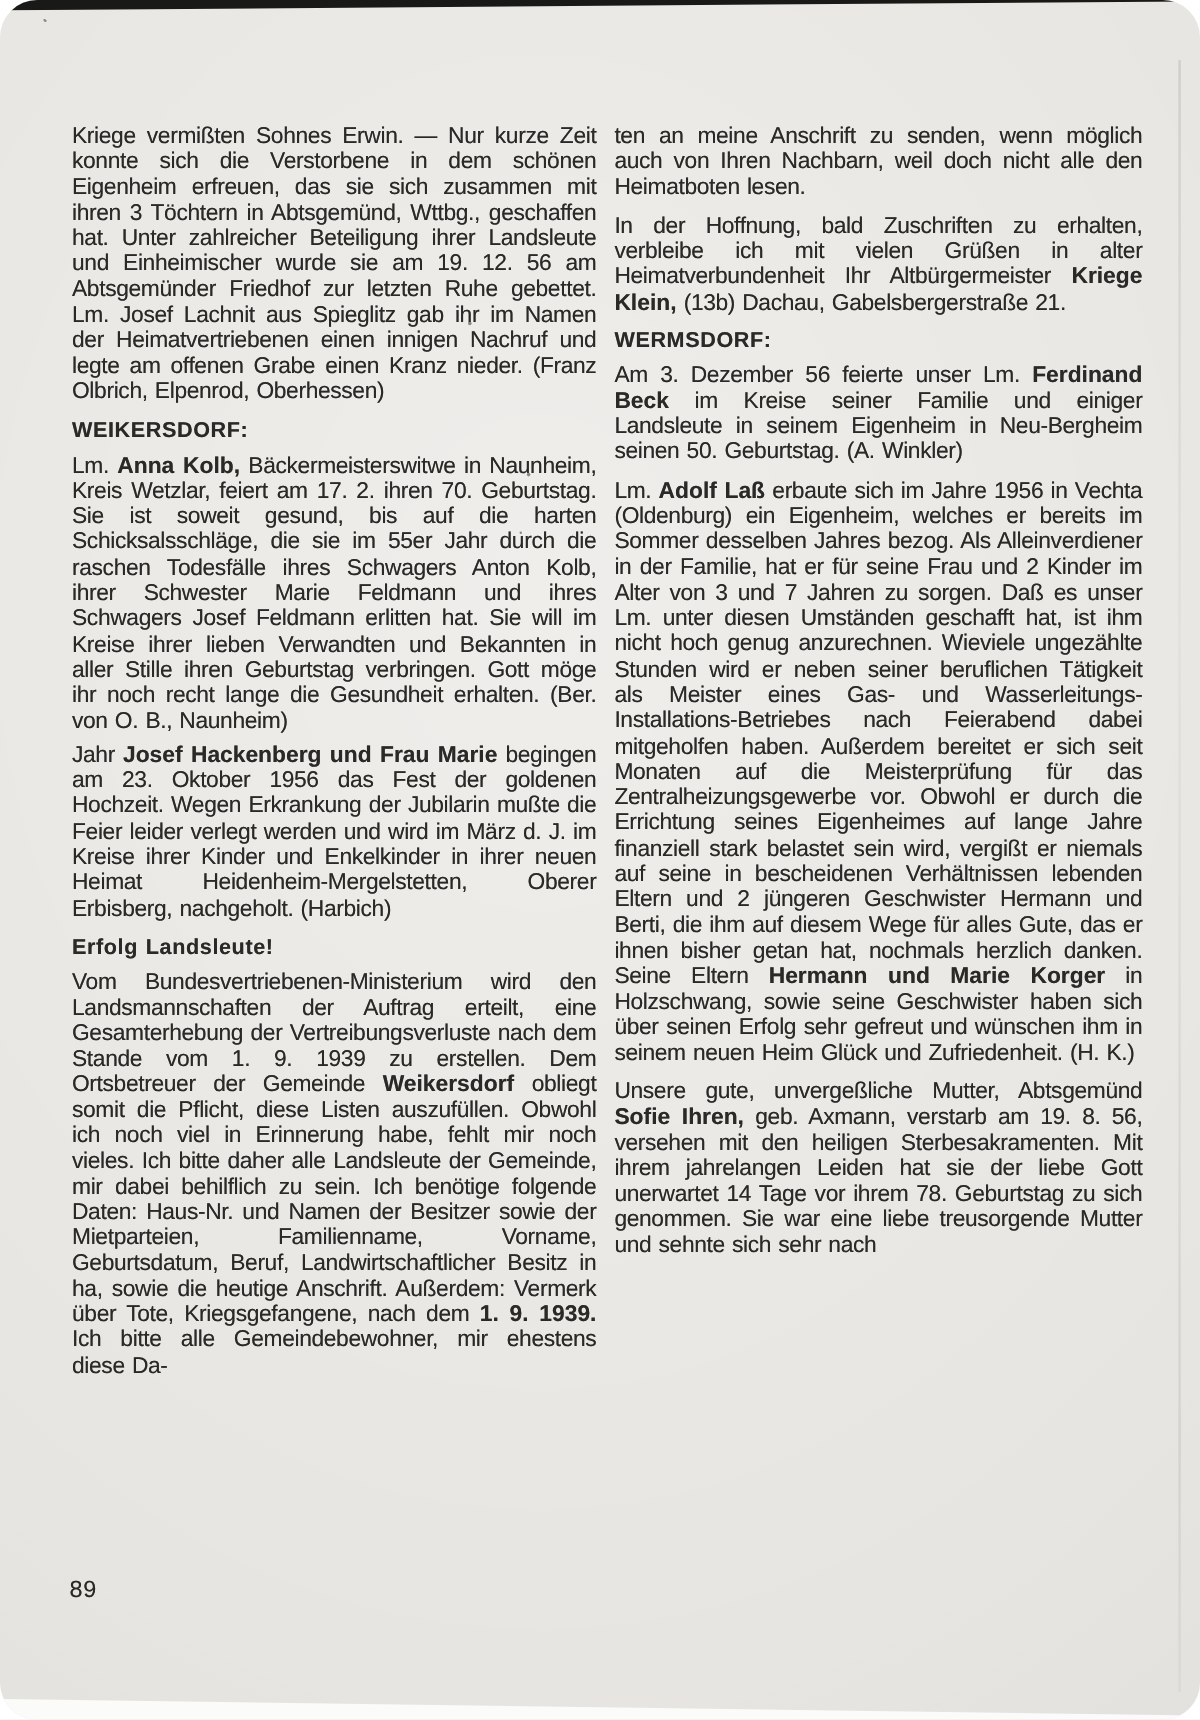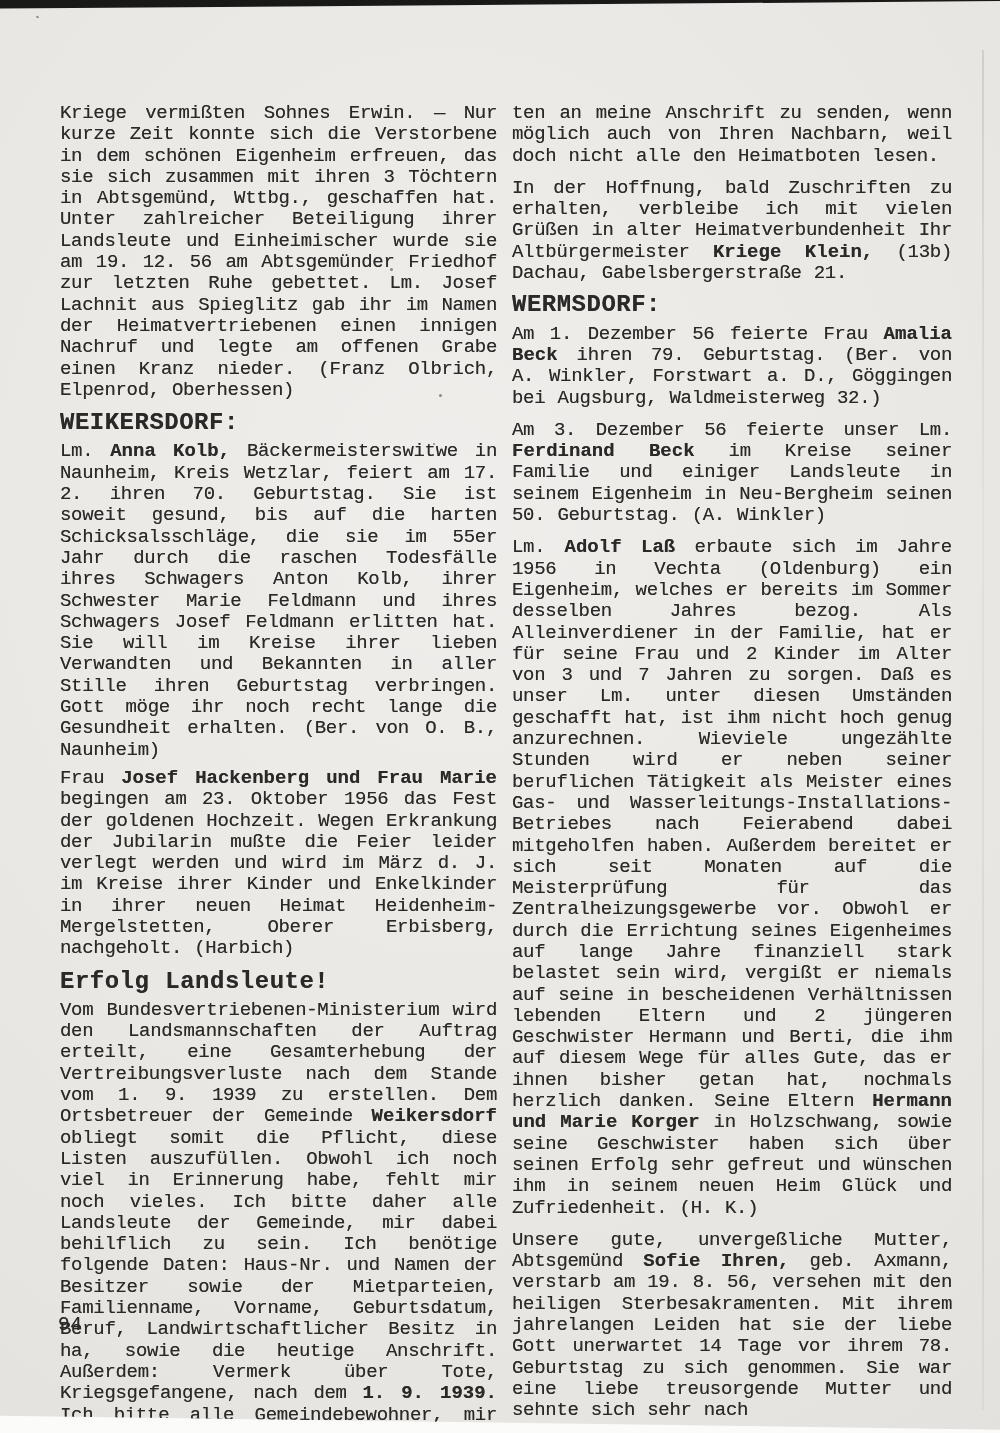--- a/index.html
+++ b/index.html
@@ -4,39 +4,40 @@
 <style>
   html, body { margin: 0; padding: 0; }
   .page {
     position: relative;
     width: 1000px;
     height: 1433px;
     overflow: hidden;
     background:
       radial-gradient(135% 115% at 45% 35%, rgba(255,255,255,0.35) 0%, rgba(255,255,255,0.0) 55%, rgba(0,0,0,0.05) 100%),
       #e7e5e1;
-    font-family: Liberation Mono, monospace;
+    font-family: Liberation Sans, sans-serif;
     color: #2b2927;
+    border-radius: 31px;
   }
   .col {
     position: absolute;
     top: 103px;
     text-align: justify;
     font-size: 19px;
     line-height: 21.3px;
     letter-spacing: -0.3px;
     word-spacing: 1px;
     text-shadow: 0 0 0.5px rgba(43,41,39,0.6);
   }
   .col-left  { left: 60px;  width: 437px; }
   .col-right { left: 512px; width: 440px; }
   .para { margin: 0 0 11px 0; hyphens: auto; }
   .para b { font-weight: bold; letter-spacing: 0; }
   .heading {
-    font-size: 24px;
+    font-size: 18px;
     font-weight: bold;
     letter-spacing: 0.5px;
     margin: 2px 0 8px 0;
     text-align: left;
   }
   .heading-gap-top { margin-top: 10px; }
   .tight-bottom { margin-bottom: 7px; }
   .page-number {
     position: absolute;
     left: 58px;
@@ -79,43 +80,42 @@
   <div class="speck speck-4"></div>
 
   <div class="col col-left">
 
     <p class="para"><span>Kriege vermißten Sohnes Erwin. — Nur kurze Zeit konnte sich die Verstorbene in dem schönen Eigenheim erfreuen, das sie sich zusammen mit ihren 3 Töchtern in Abtsgemünd, Wttbg., geschaffen hat. Unter zahlreicher Beteiligung ihrer Landsleute und Einheimischer wurde sie am 19. 12. 56 am Abtsgemünder Friedhof zur letzten Ruhe gebettet. Lm. Josef Lachnit aus Spieglitz gab ihr im Namen der Heimatvertriebenen einen innigen Nachruf und legte am offenen Grabe einen Kranz nieder. (Franz Olbrich, Elpenrod, Oberhessen)</span></p>
 
     <h2 class="heading">WEIKERSDORF:</h2>
 
     <p class="para tight-bottom"><span>Lm. </span><b>Anna Kolb,</b><span> Bäckermeisterswitwe in Naunheim, Kreis Wetzlar, feiert am 17. 2. ihren 70. Geburtstag. Sie ist soweit gesund, bis auf die harten Schicksalsschläge, die sie im 55er Jahr durch die raschen Todesfälle ihres Schwagers Anton Kolb, ihrer Schwester Marie Feldmann und ihres Schwagers Josef Feldmann erlitten hat. Sie will im Kreise ihrer lieben Verwandten und Bekannten in aller Stille ihren Geburtstag verbringen. Gott möge ihr noch recht lange die Gesundheit erhalten. (Ber. von O. B., Naunheim)</span></p>
 
-    <p class="para"><span>Frau </span><b>Josef Hackenberg und Frau Marie</b><span> begingen am 23. Oktober 1956 das Fest der goldenen Hochzeit. Wegen Erkrankung der Jubilarin mußte die Feier leider verlegt werden und wird im März d. J. im Kreise ihrer Kinder und Enkelkinder in ihrer neuen Heimat Heidenheim-Mergelstetten, Oberer Erbisberg, nachgeholt. (Harbich)</span></p>
+    <p class="para"><span>Jahr </span><b>Josef Hackenberg und Frau Marie</b><span> begingen am 23. Oktober 1956 das Fest der goldenen Hochzeit. Wegen Erkrankung der Jubilarin mußte die Feier leider verlegt werden und wird im März d. J. im Kreise ihrer Kinder und Enkelkinder in ihrer neuen Heimat Heidenheim-Mergelstetten, Oberer Erbisberg, nachgeholt. (Harbich)</span></p>
 
     <h2 class="heading heading-gap-top">Erfolg Landsleute!</h2>
 
     <p class="para"><span>Vom Bundesvertriebenen-Ministerium wird den Landsmannschaften der Auftrag erteilt, eine Gesamterhebung der Vertreibungsverluste nach dem Stande vom 1. 9. 1939 zu erstellen. Dem Ortsbetreuer der Gemeinde </span><b>Weikersdorf</b><span> obliegt somit die Pflicht, diese Listen auszufüllen. Obwohl ich noch viel in Erinnerung habe, fehlt mir noch vieles. Ich bitte daher alle Landsleute der Gemeinde, mir dabei behilflich zu sein. Ich benötige folgende Daten: Haus-Nr. und Namen der Besitzer sowie der Mietparteien, Familienname, Vorname, Geburtsdatum, Beruf, Landwirtschaftlicher Besitz in ha, sowie die heutige Anschrift. Außerdem: Vermerk über Tote, Kriegsgefangene, nach dem </span><b>1. 9. 1939.</b><span> Ich bitte alle Gemeindebewohner, mir ehestens diese Da-</span></p>
 
   </div>
 
   <div class="col col-right">
 
     <p class="para"><span>ten an meine Anschrift zu senden, wenn möglich auch von Ihren Nachbarn, weil doch nicht alle den Heimatboten lesen.</span></p>
 
     <p class="para tight-bottom"><span>In der Hoffnung, bald Zuschriften zu erhalten, verbleibe ich mit vielen Grüßen in alter Heimatverbundenheit Ihr Altbürgermeister </span><b>Kriege Klein,</b><span> (13b) Dachau, Gabelsbergerstraße 21.</span></p>
 
     <h2 class="heading heading-gap-top">WERMSDORF:</h2>
 
-    <p class="para"><span>Am 1. Dezember 56 feierte Frau </span><b>Amalia Beck</b><span> ihren 79. Geburtstag. (Ber. von A. Winkler, Forstwart a. D., Göggingen bei Augsburg, Waldmeisterweg 32.)</span></p>
 
     <p class="para"><span>Am 3. Dezember 56 feierte unser Lm. </span><b>Ferdinand Beck</b><span> im Kreise seiner Familie und einiger Landsleute in seinem Eigenheim in Neu-Bergheim seinen 50. Geburtstag. (A. Winkler)</span></p>
 
     <p class="para"><span>Lm. </span><b>Adolf Laß</b><span> erbaute sich im Jahre 1956 in Vechta (Oldenburg) ein Eigenheim, welches er bereits im Sommer desselben Jahres bezog. Als Alleinverdiener in der Familie, hat er für seine Frau und 2 Kinder im Alter von 3 und 7 Jahren zu sorgen. Daß es unser Lm. unter diesen Umständen geschafft hat, ist ihm nicht hoch genug anzurechnen. Wieviele ungezählte Stunden wird er neben seiner beruflichen Tätigkeit als Meister eines Gas- und Wasserleitungs-Installations-Betriebes nach Feierabend dabei mitgeholfen haben. Außerdem bereitet er sich seit Monaten auf die Meisterprüfung für das Zentralheizungsgewerbe vor. Obwohl er durch die Errichtung seines Eigenheimes auf lange Jahre finanziell stark belastet sein wird, vergißt er niemals auf seine in bescheidenen Verhältnissen lebenden Eltern und 2 jüngeren Geschwister Hermann und Berti, die ihm auf diesem Wege für alles Gute, das er ihnen bisher getan hat, nochmals herzlich danken. Seine Eltern </span><b>Hermann und Marie Korger</b><span> in Holzschwang, sowie seine Geschwister haben sich über seinen Erfolg sehr gefreut und wünschen ihm in seinem neuen Heim Glück und Zufriedenheit. (H. K.)</span></p>
 
     <p class="para"><span>Unsere gute, unvergeßliche Mutter, Abtsgemünd </span><b>Sofie Ihren,</b><span> geb. Axmann, verstarb am 19. 8. 56, versehen mit den heiligen Sterbesakramenten. Mit ihrem jahrelangen Leiden hat sie der liebe Gott unerwartet 14 Tage vor ihrem 78. Geburtstag zu sich genommen. Sie war eine liebe treusorgende Mutter und sehnte sich sehr nach</span></p>
 
   </div>
 
-  <div class="page-number">94</div>
+  <div class="page-number">89</div>
 
   <div class="scan-edge-bottom"></div>
 
 </div>
 
 </body></html>

